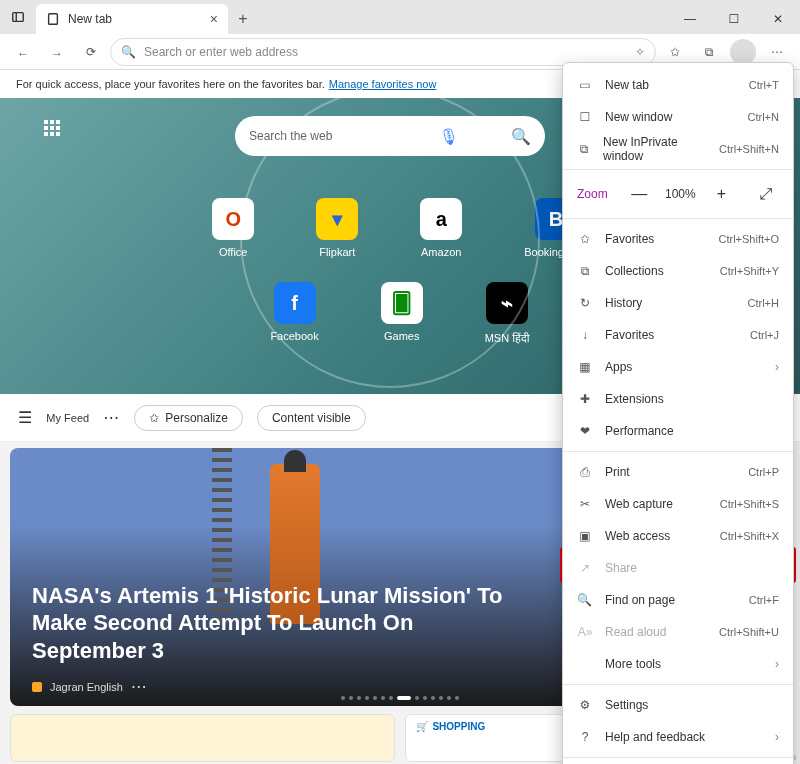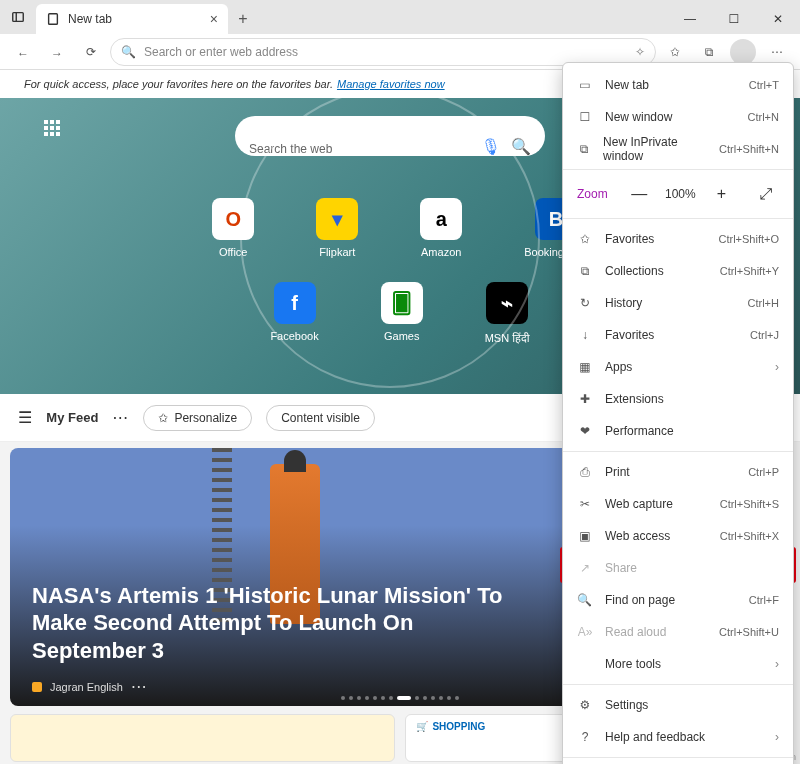--- a/index.html
+++ b/index.html
@@ -15,41 +15,41 @@
 .win-controls div { width:44px; height:30px; display:flex; align-items:center; justify-content:center; font-size:12px; color:#333; }
 
 
 .toolbar { height: 36px; background:#fff; border-bottom:1px solid #ddd; display:flex; align-items:center; padding: 0 8px; gap:4px; }
 .tool-btn { width:30px; height:30px; display:flex; align-items:center; justify-content:center; color:#555; border-radius:4px; }
 .addressbar { flex:1; height:28px; border:1px solid #ddd; border-radius:14px; display:flex; align-items:center; padding: 0 10px; gap:8px; color:#888; }
 .addr-star { margin-left:auto; }
 .profile-circle { width:26px; height:26px; border-radius:50%; background:#ddd; }
 
 
-.favbar { height:28px; padding: 0 24px; display:flex; align-items:center; font-size:11px; background:#fff;font-style:italic; }
+.favbar { height:28px; padding: 0 16px; display:flex; align-items:center; font-size:11px; background:#fff; }
 .favbar a { color:#0067b8; text-decoration:underline; margin-left:4px; }
 
 
 .content { position:relative; height: 666px; overflow:hidden; }
 .hero { height: 296px; background: linear-gradient(135deg,#6da5a6 0%, #3a7a7c 60%, #2d5a5c 100%); position:relative; display:flex; flex-direction:column; align-items:center; padding-top:18px; }
 .bubble { position:absolute; width:300px; height:300px; border:2px solid rgba(255,255,255,0.3); border-radius:50%; left:240px; top:-10px; }
 .apps-icon { position:absolute; left:44px; top:22px; width:18px; height:18px; display:grid; grid-template-columns:repeat(3,4px); grid-template-rows:repeat(3,4px); gap:2px; }
 .apps-icon div { background:#fff; }
-.searchbox { width:310px; height:40px; background:#fff; border-radius:22px; display:flex; align-items:flex-end; padding:0 14px; color:#666; margin-left:-20px; }
+.searchbox { width:310px; height:40px; background:#fff; border-radius:22px; display:flex; align-items:center; padding:0 14px; color:#666; margin-left:-20px;gap:42px; }
 .searchbox .mic { margin-left:auto; color:#3a87ff; font-size:16px; margin-right:10px;}
 .searchbox .sglass { color:#3a87ff; font-size:16px; }
 .tiles { display:flex; gap:62px; margin-top:42px; }
 .tile { display:flex; flex-direction:column; align-items:center; gap:6px; color:#fff; font-size:11px; }
 .tile .icon { width:42px; height:42px; background:#fff; border-radius:8px; display:flex; align-items:center; justify-content:center; font-weight:bold; font-size:20px; }
 .tiles.row2 { margin-top:24px; }
 
 
 .feedbar { height:48px; background:#fff; display:flex; align-items:center; padding: 0 18px; gap:14px; border-bottom:1px solid #eee; }
 .hamburger { font-size:16px; }
-.feed-label { font-weight:700; font-size:13px; }
+.feed-label { font-weight:400; font-size:11px; }
 .pill { border:1px solid #ccc; border-radius:16px; padding:5px 14px; font-size:12px; display:flex; align-items:center; gap:6px; }
 .dots { font-size:16px; letter-spacing:1px; }
 
 
 .news { position:relative; margin:6px 10px 0 10px; height:258px; border-radius:8px; overflow:hidden; background: linear-gradient(#6a8ac8 30%, #1a1a1a 100%); }
 .rocket { position:absolute; left:260px; top:16px; width:50px; height:160px; background:linear-gradient(#e47a2f,#b85a1a); border-radius:6px 6px 3px 3px; }
 .rocket:before { content:""; position:absolute; top:-14px; left:14px; width:22px; height:22px; background:#333; border-radius:50% 50% 0 0; }
 .tower { position:absolute; left:202px; top:0; width:20px; height:180px; background:repeating-linear-gradient(#555 0 4px, transparent 4px 10px); }
 .headline { position:absolute; bottom:42px; left:22px; color:#fff; font-size:22px; font-weight:700; line-height:1.25; max-width:500px; }
 .news-meta { position:absolute; bottom:10px; left:22px; color:#ddd; font-size:11px; display:flex; align-items:center; gap:8px;margin-top:27px; }

